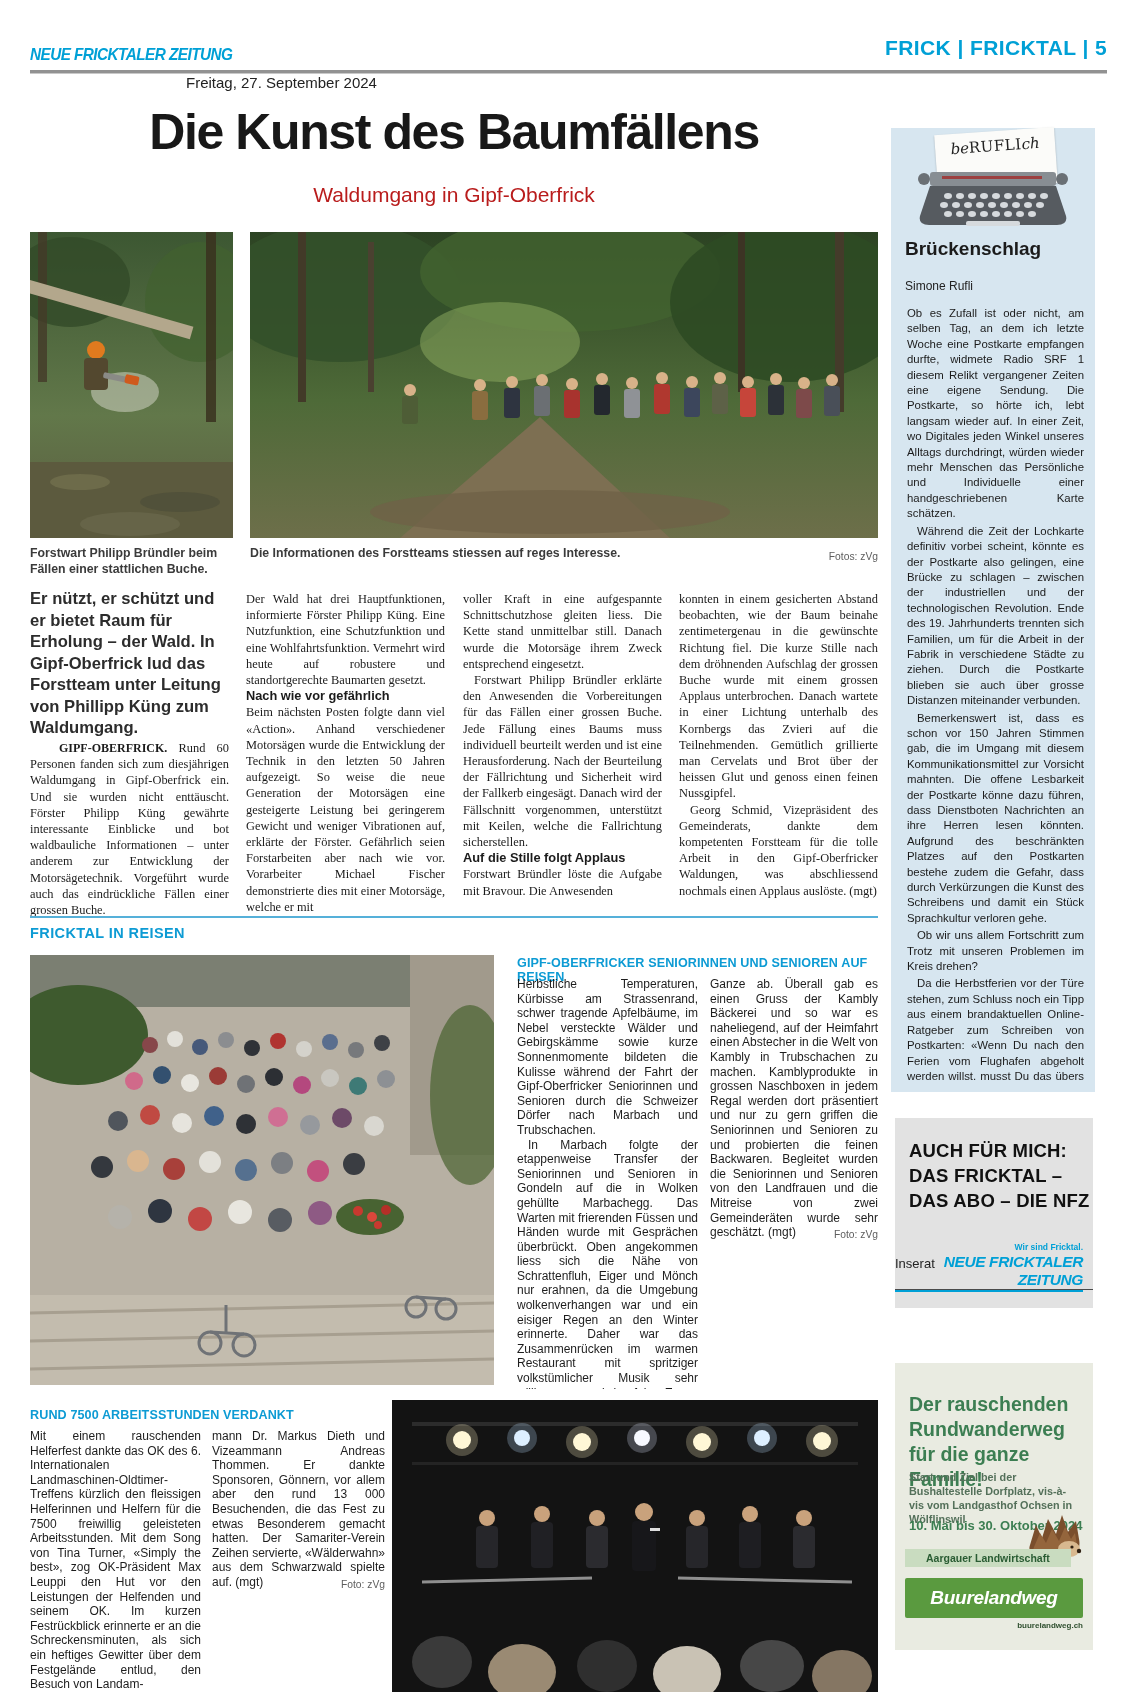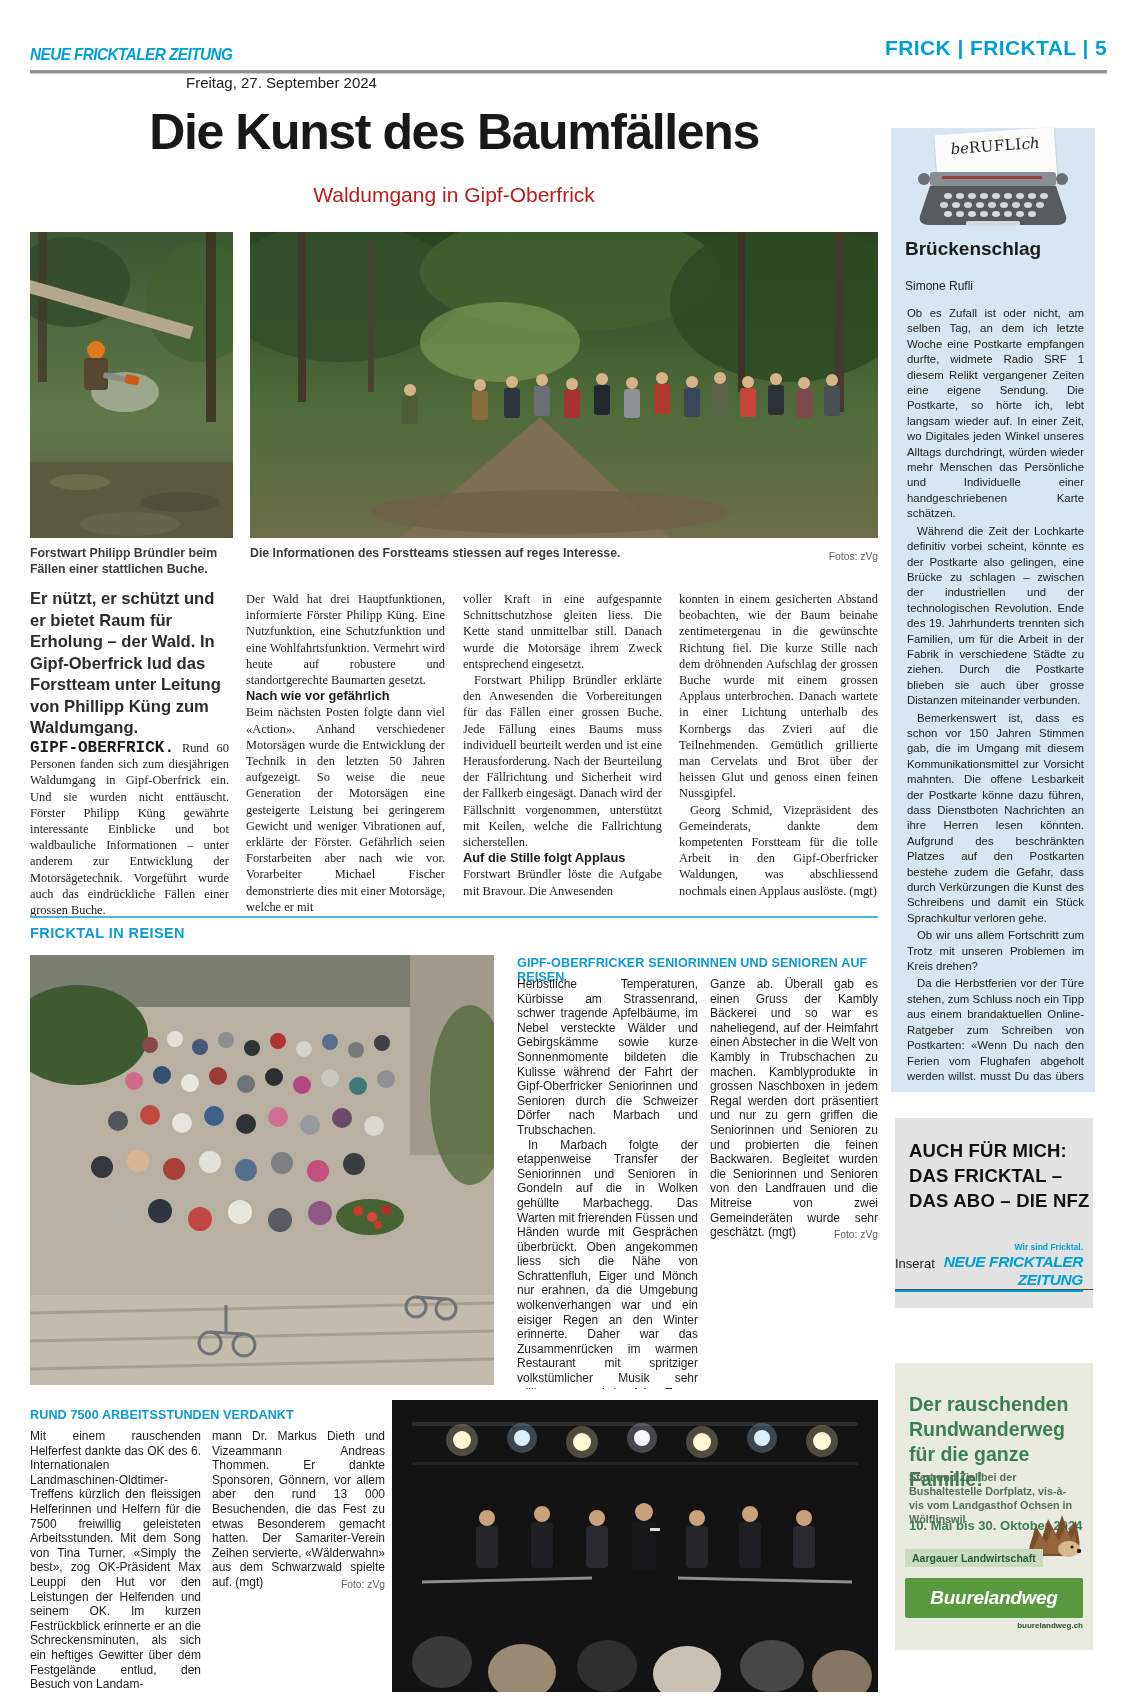--- a/index.html
+++ b/index.html
@@ -22,21 +22,21 @@
   .credit{font-size:10.3px;color:#5e5e5e;font-weight:normal;}
   .crfloat{float:right;margin-left:6px;margin-top:3px;}
   
   .lead{left:30px;top:588px;width:202px;font-size:16.6px;font-weight:bold;line-height:1.3;color:#2c2c2c;}
   .col{text-align:justify;overflow:hidden;}
   .serifbody{font-family:"Liberation Serif",serif;font-size:12.4px;line-height:16.2px;color:#1b1b1b;}
   .serifbody p{margin:0;}
   .ind{text-indent:11px;}
   .subhead{font-family:"Liberation Sans",sans-serif;font-size:12.8px;font-weight:bold;
            margin:9px 0 3px 0;text-align:left;}
-  .kick-inline{font-family:Liberation Mono, monospace;font-weight:bold;font-size:16px;}
+  .kick-inline{font-family:Liberation Serif, serif;font-weight:bold;font-size:12px;margin-left:29px;}
   .c1{left:30px;top:740px;width:199px;height:176px;}
   .c2{left:246px;top:591px;width:199px;height:326px;}
   .c3{left:463px;top:591px;width:199px;height:326px;}
   .c4{left:679px;top:591px;width:199px;height:326px;}
   
   .bl-line{left:30px;top:916px;width:848px;height:2px;background:#55b0d9;}
   .bl-label{left:30px;top:925px;font-size:14.5px;font-weight:bold;color:#0d9bd4;letter-spacing:.4px;}
   .kicker{font-size:12.6px;font-weight:bold;color:#0d9bd4;letter-spacing:.1px;}
   .sansbody{font-size:12px;line-height:14.6px;color:#1d1d1d;}
   .sansbody p{margin:0;}
@@ -67,21 +67,21 @@
            border-bottom:2px solid #00a0d6;padding-bottom:1px;letter-spacing:-0.4px;display:inline-block;}
   .inserat{left:895px;top:1256px;width:198px;font-size:13px;color:#222;
            border-bottom:1.5px solid #4a4a4a;padding-bottom:18px;}
   .ad2{left:895px;top:1363px;width:198px;height:287px;background:#e9ebe1;}
   .ad2-title{position:absolute;left:14px;top:29px;width:174px;font-size:19.5px;font-weight:bold;
              color:#3c7e52;line-height:25px;}
   .ad2-sub{position:absolute;left:14px;top:107px;width:170px;font-size:10.8px;font-weight:bold;
            color:#54705a;line-height:14px;}
   .ad2-date{position:absolute;left:14px;top:155px;font-size:13px;font-weight:bold;color:#3c7e52;}
   .ad2-org{position:absolute;left:10px;top:186px;background:#c9dcc0;color:#2a5c33;
-           font-weight:bold;font-size:10.5px;padding:3px 7px;}
+           font-weight:bold;font-size:10.5px;padding:3px 21px;}
   .ad2-banner{position:absolute;left:10px;top:215px;width:178px;height:40px;background:#5a9a3f;
               border-radius:2px;display:flex;align-items:center;justify-content:center;}
   .ad2-banner span{color:#fff;font-style:italic;font-weight:bold;font-size:19px;letter-spacing:-0.3px;}
   .ad2-url{position:absolute;left:10px;top:258px;width:178px;text-align:right;
            font-size:8px;font-weight:bold;color:#2f4f2f;}
   .hedge{position:absolute;left:127px;top:142px;}
 </style>
 </head>
 <body>
 

